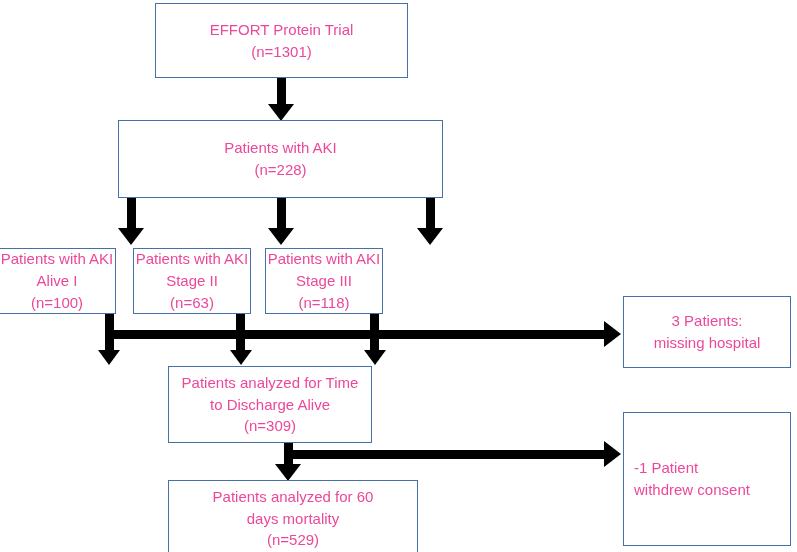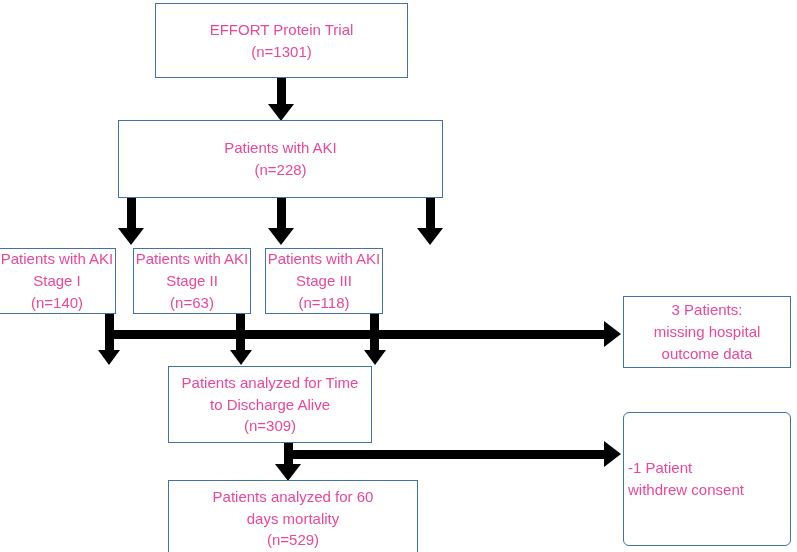--- a/index.html
+++ b/index.html
@@ -29,22 +29,21 @@
     text-align: center;
     color: #ec4899;
     font-size: 15px;
     line-height: 1.45;
     font-family: "Liberation Sans", sans-serif;
     z-index: 3;
   }
   .box.left-align {
     align-items: flex-start;
     text-align: right;
-    padding-left: 4px;
-    border-radius: 6px;
+    padding-left: 10px;
   }
   .box .line {
     display: block;
     white-space: nowrap;
   }
 
   
   #box-effort       { left:155px; top:3px;   width:253px; height:75px; }
   #box-aki          { left:118px; top:120px; width:325px; height:78px; }
   #box-stage1       { left:-2px;  top:248px; width:118px; height:66px; }
@@ -136,40 +135,39 @@
     <span class="line">(n=1301)</span>
   </div>
 
   <div class="box" id="box-aki">
     <span class="line">Patients with AKI</span>
     <span class="line">(n=228)</span>
   </div>
 
   <div class="box" id="box-stage1">
     <span class="line">Patients with AKI</span>
-    <span class="line">Stage I</span>
-    <span class="line">(n=140)</span>
+    <span class="line">Alive I</span>
+    <span class="line">(n=100)</span>
   </div>
 
   <div class="box" id="box-stage2">
     <span class="line">Patients with AKI</span>
     <span class="line">Stage II</span>
     <span class="line">(n=63)</span>
   </div>
 
   <div class="box" id="box-stage3">
     <span class="line">Patients with AKI</span>
     <span class="line">Stage III</span>
     <span class="line">(n=118)</span>
   </div>
 
   <div class="box" id="box-missing">
     <span class="line">3 Patients:</span>
     <span class="line">missing hospital</span>
-    <span class="line">outcome data</span>
   </div>
 
   <div class="box" id="box-discharge">
     <span class="line">Patients analyzed for Time</span>
     <span class="line">to Discharge Alive</span>
     <span class="line">(n=309)</span>
   </div>
 
   <div class="box left-align" id="box-withdrew">
     <span class="line">-1 Patient</span>

